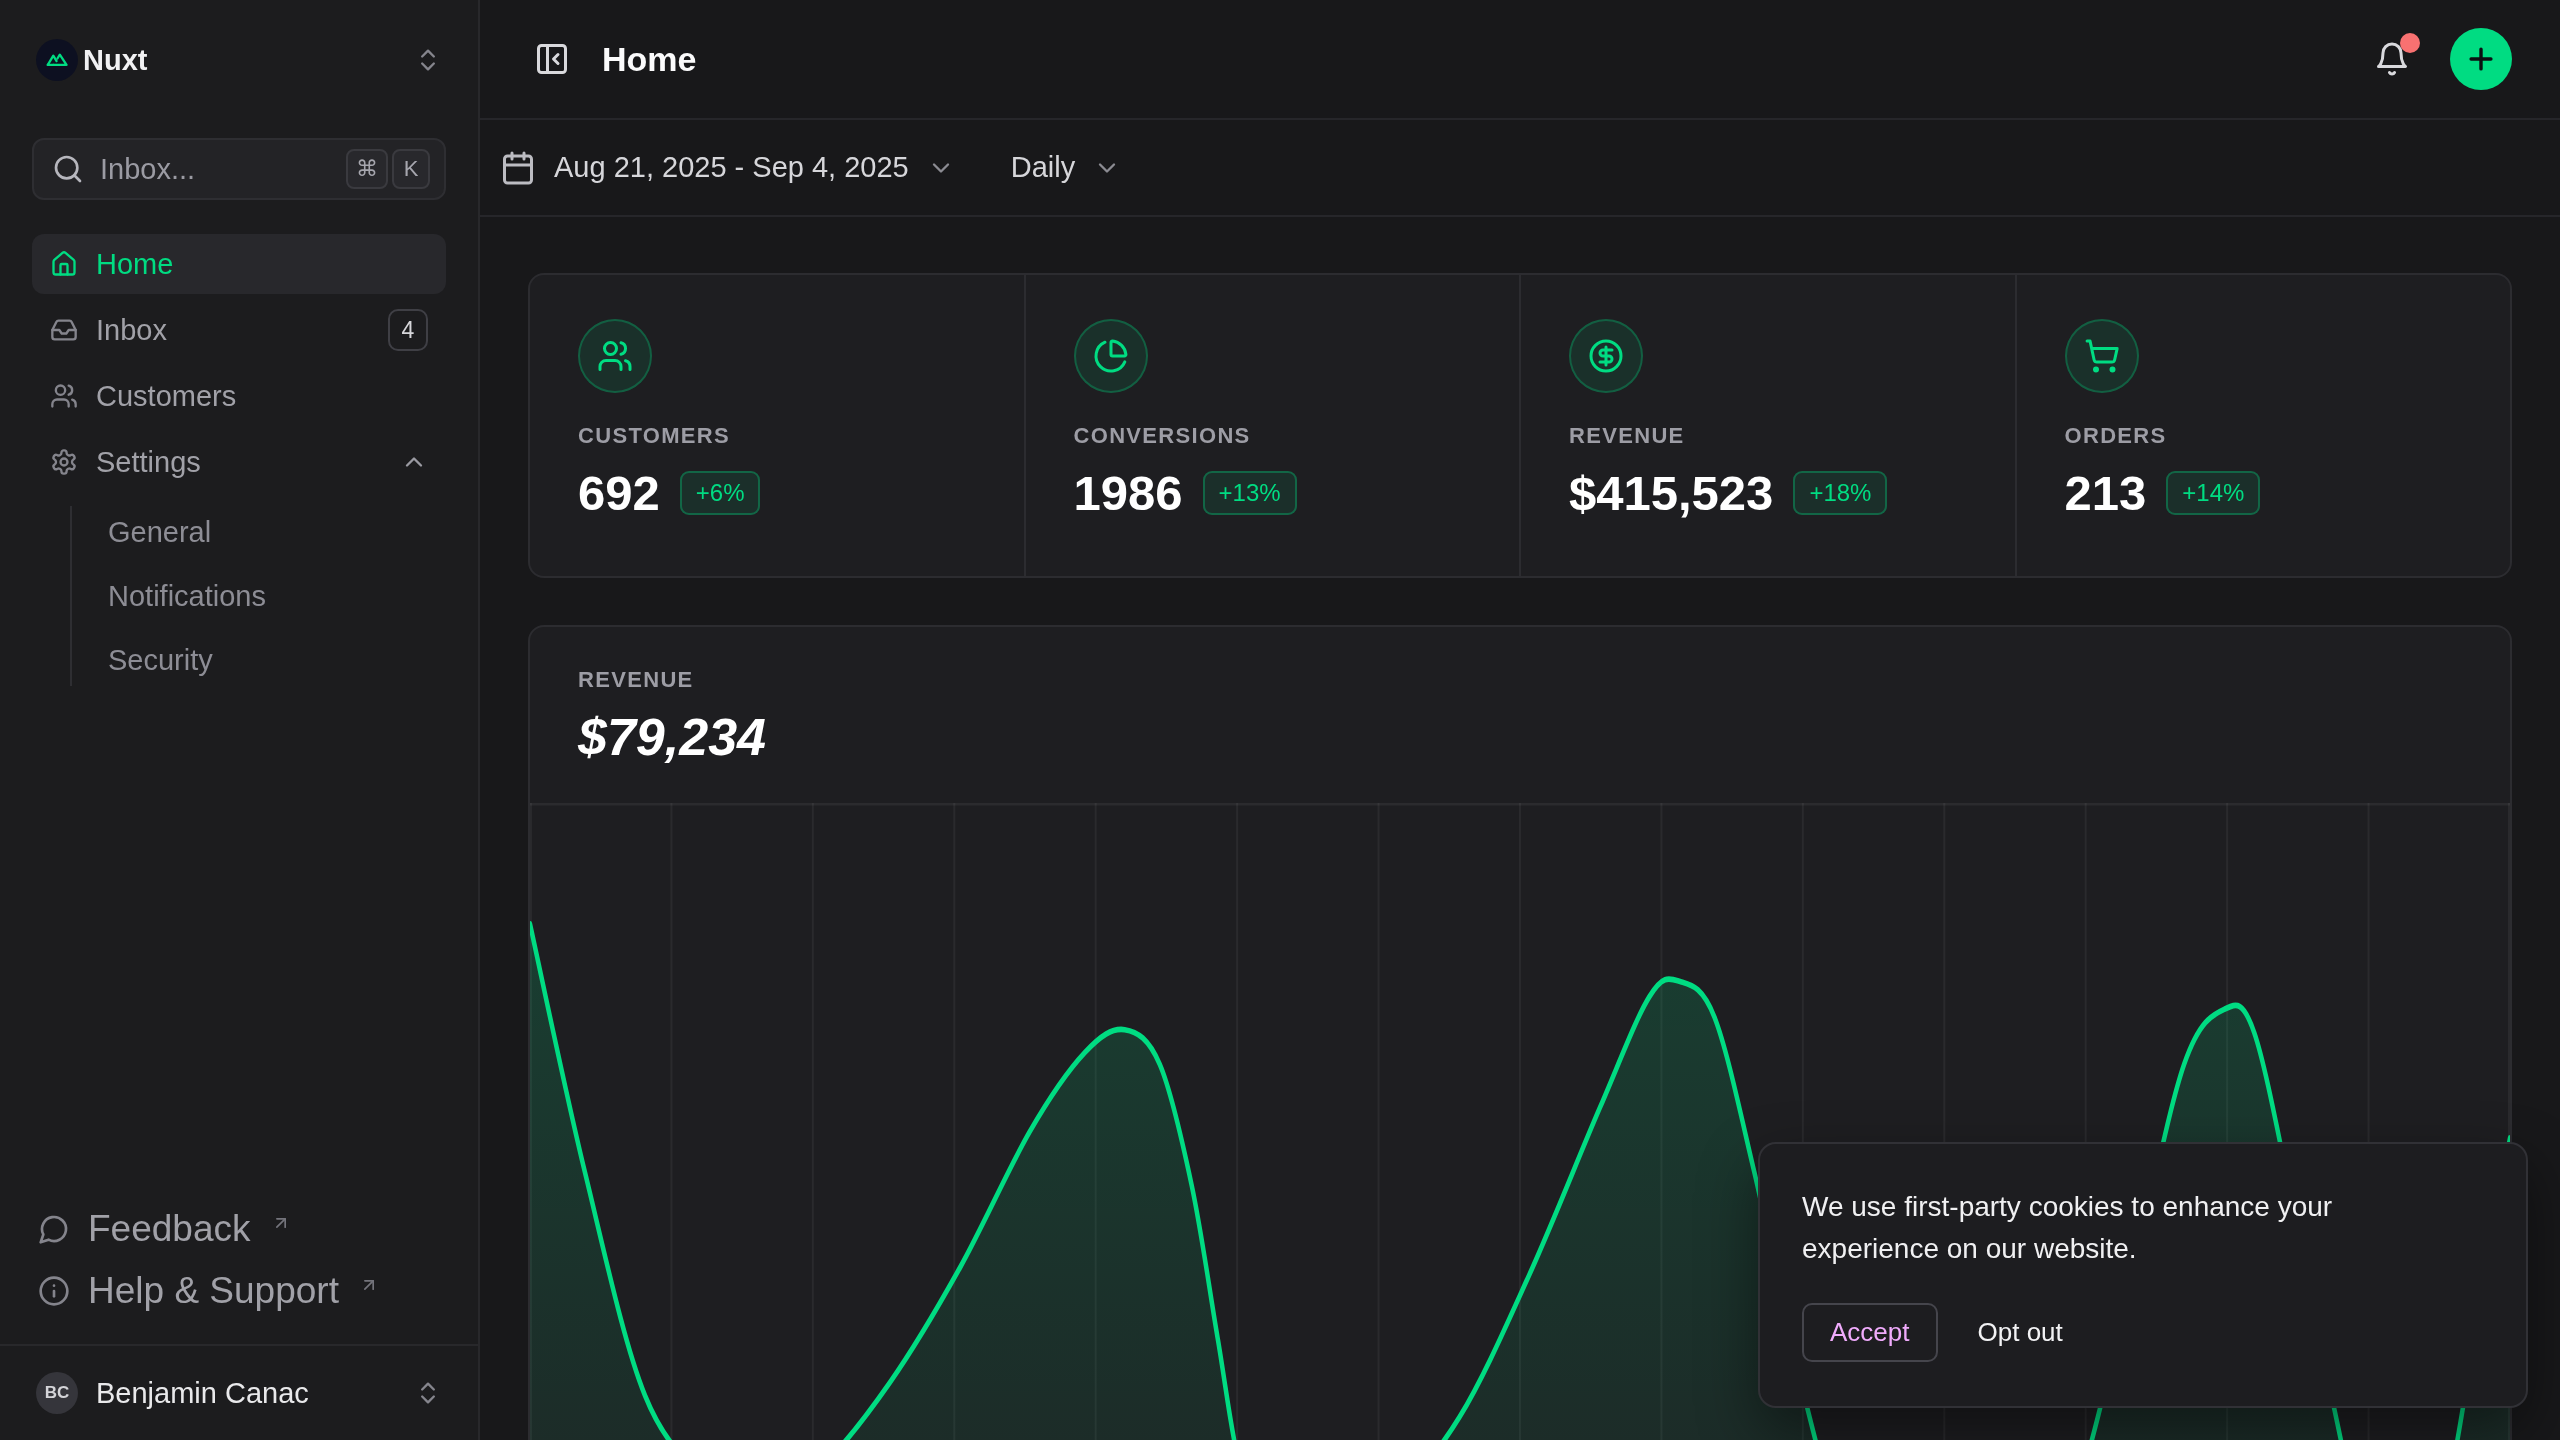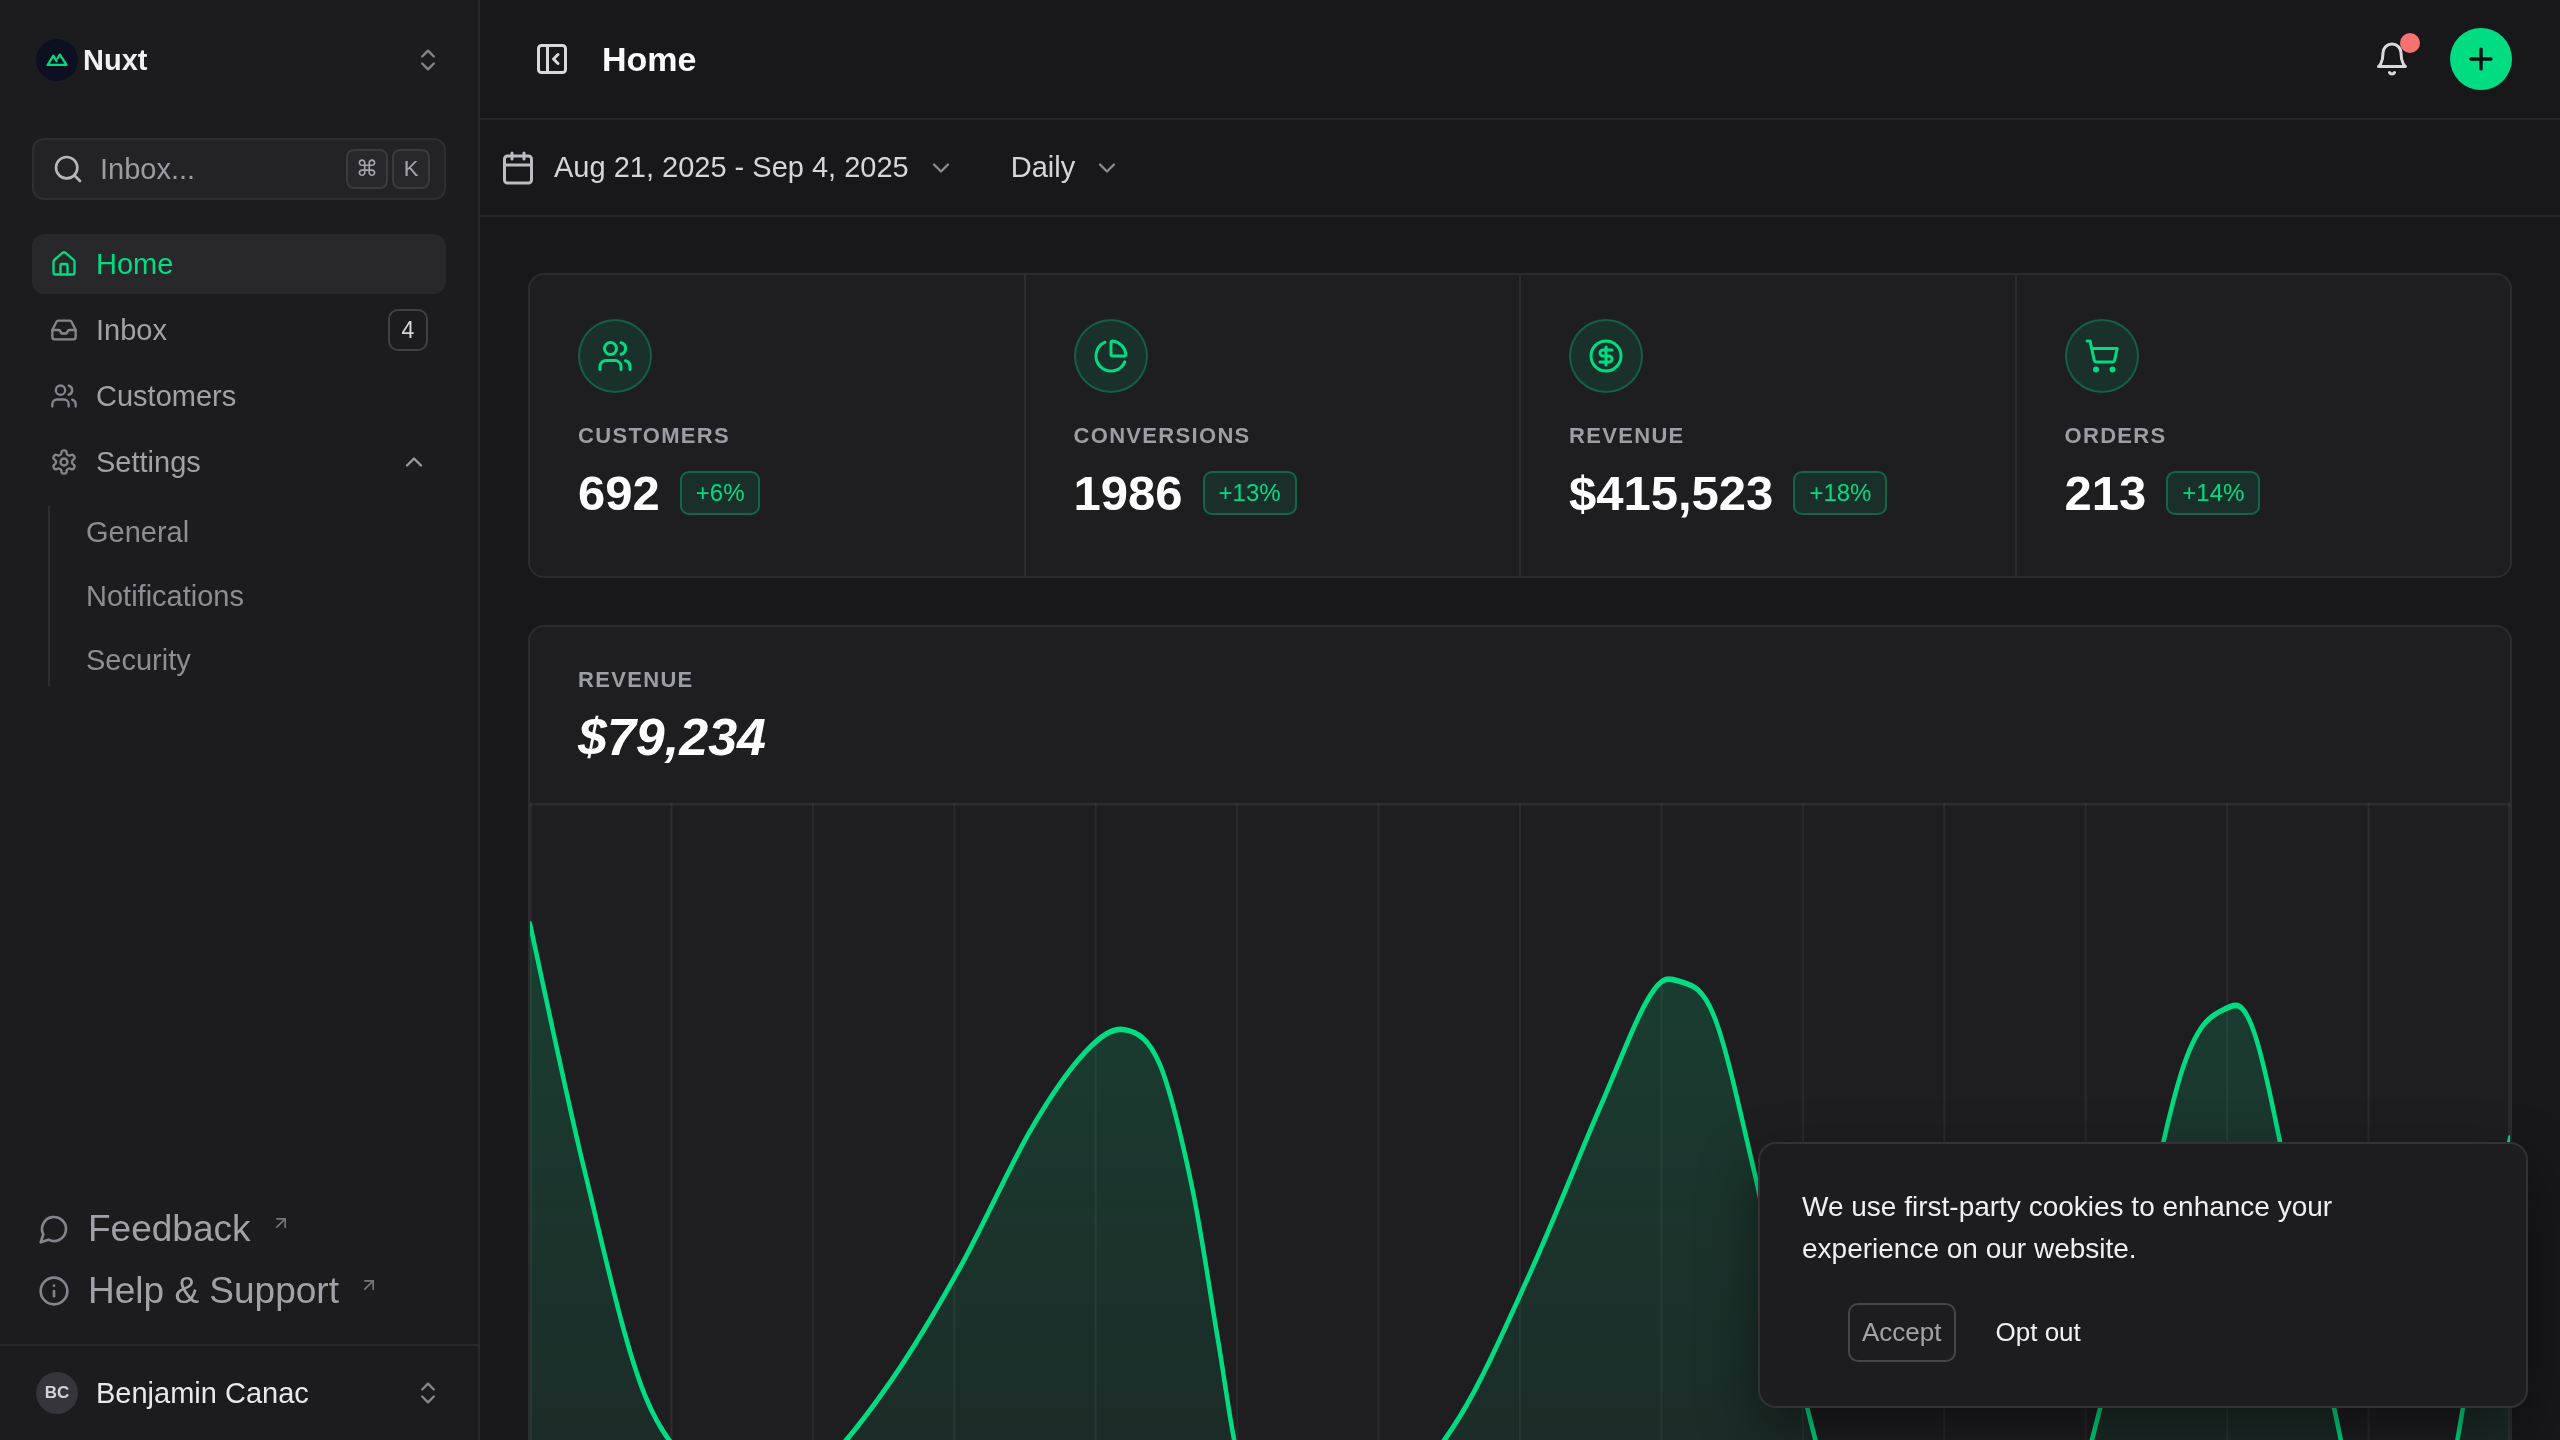--- a/index.html
+++ b/index.html
@@ -31,21 +31,21 @@
   .menu { margin-top:34px; display:flex; flex-direction:column; gap:6px; }
   .menu-item { height:60px; border-radius:12px; display:flex; align-items:center; gap:18px;
     padding:0 18px; font-size:29px; color:#a1a1a8; cursor:pointer; }
   .menu-item .mi-icon { color:#84848c; }
   .menu-item.active { background:#28282c; color:#00dc82; }
   .menu-item.active .mi-icon { color:#00dc82; }
   .mi-label { flex:1; }
   .mi-badge { min-width:40px; height:42px; border:2px solid #3f3f45; border-radius:10px;
     display:flex; align-items:center; justify-content:center; font-size:23px; color:#d6d6da; }
   .mi-caret { color:#9a9aa2; }
-  .submenu { position:relative; margin:2px 0 0 16px; padding-left:38px; display:flex; flex-direction:column; }
+  .submenu { position:relative; margin:2px 0 0 38px; padding-left:38px; display:flex; flex-direction:column; }
   .submenu::before { content:""; position:absolute; left:0; top:6px; bottom:6px; width:2px; background:#2e2e32; }
   .submenu-item { height:64px; display:flex; align-items:center; font-size:29px; color:#8d8d95; cursor:pointer; }
 
   .sidebar-footer { padding:0 32px 14px 32px; }
   .foot-item { height:62px; display:flex; align-items:center; gap:18px; font-size:37px;
     color:#a1a1a8; cursor:pointer; padding:0 6px; }
   .foot-item .mi-icon { color:#84848c; }
   .ext-arrow { color:#74747c; margin-left:2px; position:relative; top:-8px; }
   .ext-arrow svg { width:20px; height:20px; }
 
@@ -100,21 +100,21 @@
   .chart-plot { margin-top:36px; flex:1; }
   .chart-plot svg { display:block; width:100%; height:100%; }
 
   
   .cookie { position:fixed; right:32px; bottom:32px; width:770px; background:#1d1d20;
     border:2px solid #313136; border-radius:18px; padding:42px 48px 44px 42px;
     box-shadow:0 24px 60px rgba(0,0,0,.45); z-index:50; }
   .cookie-text { font-size:28px; line-height:1.48; color:#f0f0f2; max-width:620px; }
   .cookie-actions { margin-top:34px; display:flex; align-items:center; gap:40px; }
   .btn-outline { background:transparent; border:2px solid #45454c; border-radius:10px;
-    color:#a3a3a3; font-size:26px; font-family:inherit; padding:12px 12px; cursor:pointer;margin-left:46px; }
+    color:#f0abfc; font-size:26px; font-family:inherit; padding:12px 26px; cursor:pointer; }
   .btn-ghost { background:none; border:none; color:#f2f2f4; font-size:26px; font-family:inherit; cursor:pointer; }
 </style>
 </head>
 <body>
 
 <div class="app">
 
   <aside class="sidebar">
     <div class="sidebar-top">
       <div class="team-row">

